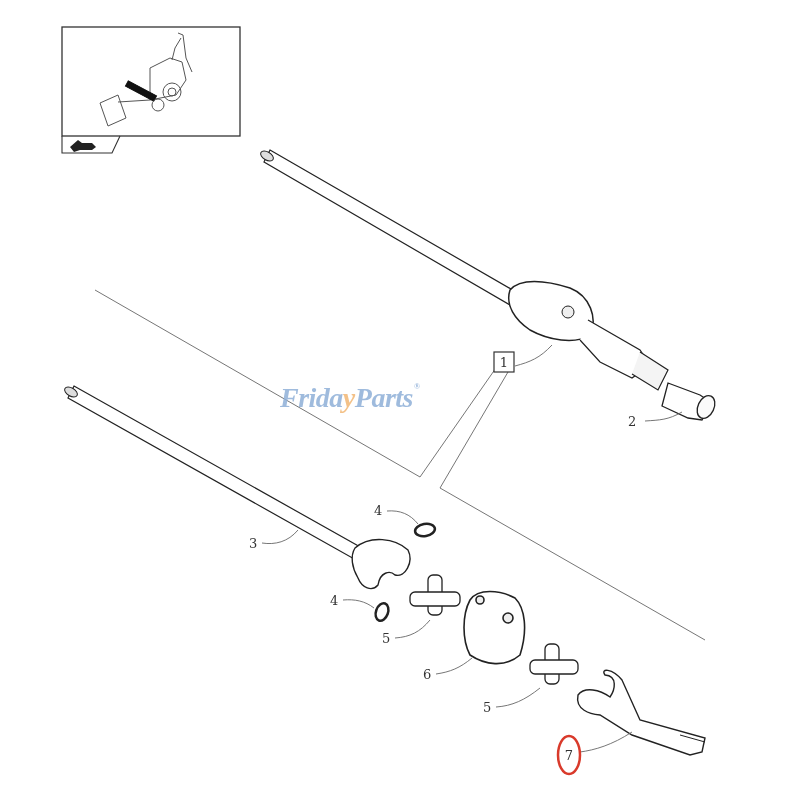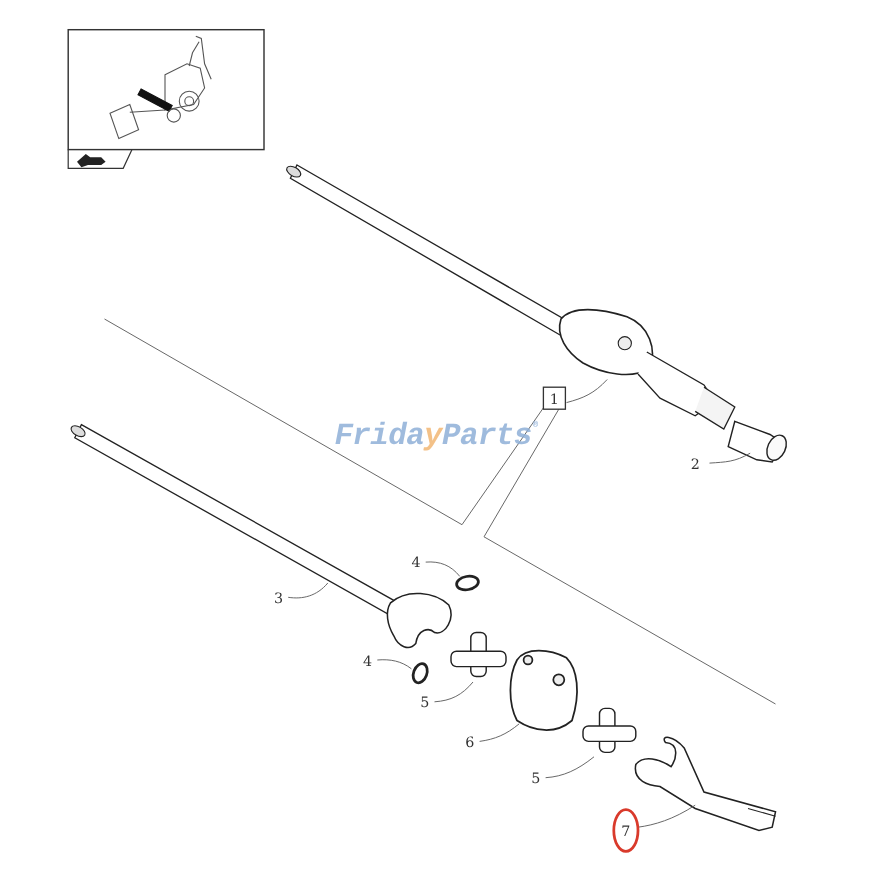--- a/index.html
+++ b/index.html
@@ -1,20 +1,20 @@
 <!DOCTYPE html>
 <html><head>
 <meta charset="utf-8">
 <style>
   html, body { margin: 0; padding: 0; background: #ffffff; }
   body { width: 800px; height: 800px; position: relative; overflow: hidden;
          font-family: "DejaVu Serif", serif; }
   #diagram { position: absolute; left: 0; top: 0; width: 800px; height: 800px; }
   .callout { font-family: "DejaVu Serif", serif; font-size: 13px; fill: #333; }
-  .wm { position: absolute; left: 304px; top: 382px; font-family: Liberation Mono, monospace;
+  .wm { position: absolute; left: 280px; top: 382px; font-family: Liberation Serif, serif;
         font-weight: bold; font-style: italic; font-size: 28px; letter-spacing: -0.5px;
         color: #8fb0d8; opacity: 0.85; white-space: nowrap; }
   .wm .accent { color: #f2b774; }
   .wm sup { font-size: 8px; font-style: normal; color: #8fb0d8; vertical-align: top; margin-left: 1px; }
 </style>
 </head>
 <body>
 
 <svg id="diagram" viewBox="0 0 800 800" xmlns="http://www.w3.org/2000/svg">
 

